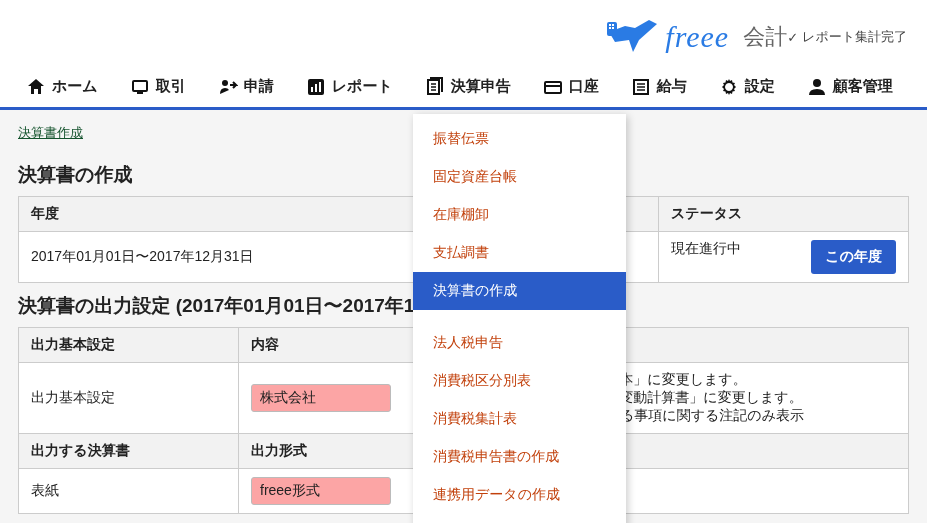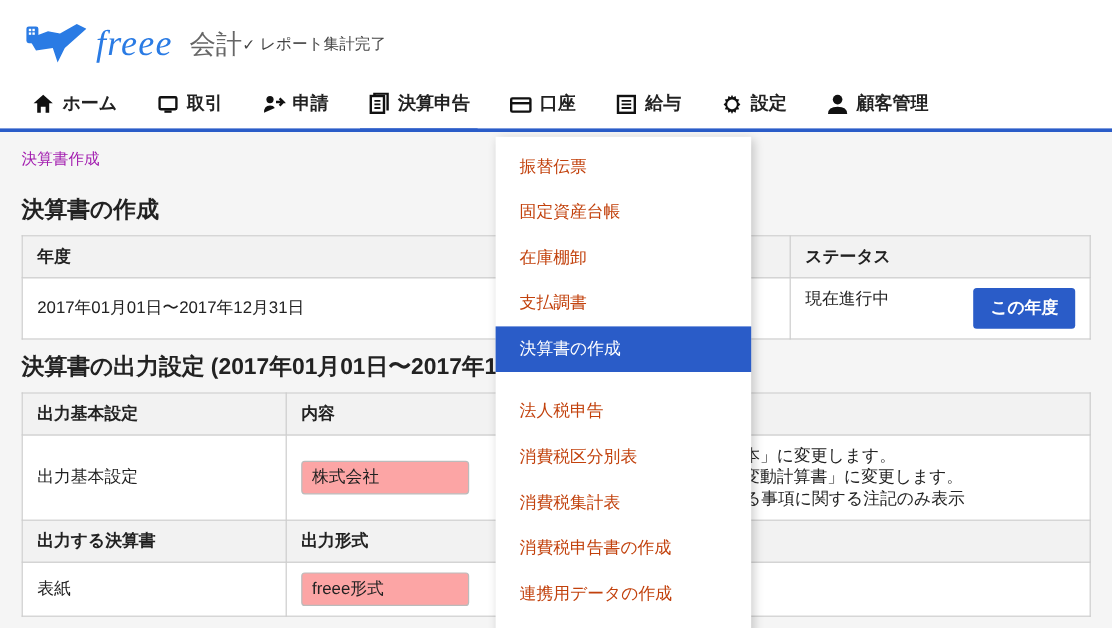--- a/index.html
+++ b/index.html
@@ -1,33 +1,33 @@
 <!DOCTYPE html>
 <html><head>
 <meta charset="utf-8">
 <style>
 * { margin: 0; padding: 0; box-sizing: border-box; font-family: -apple-system, "Hiragino Sans", "Hiragino Kaku Gothic ProN", Meiryo, sans-serif; }
 body { background: #fff; color: #222; font-size: 14px; width: 927px; }
-.header { display: flex; align-items: center; justify-content: flex-start; padding: 18px 20px 10px; }
+.header { display: flex; align-items: center; justify-content: flex-end; padding: 18px 20px 10px; }
 .logo { display: flex; align-items: center; gap: 8px; color: #2a7be4; }
 .logo-bird svg { display: block; }
 .logo-text { font-family: cursive; font-size: 30px; font-style: italic; color: #2a7be4; letter-spacing: 1px; }
 .logo-sub { font-size: 22px; color: #666; margin-left: 6px; font-weight: 400; }
 .report-done { color: #444; font-size: 13px; display: flex; align-items: center; gap: 4px; }
 .navbar { display: flex; align-items: center; gap: 20px; padding: 0 20px; border-bottom: 3px solid #2a5cc8; height: 44px; position: relative; text-align: right; }
 .nav-item { display: flex; align-items: center; gap: 6px; font-size: 15px; font-weight: 700; color: #222; cursor: pointer; height: 100%; padding: 0 6px; position: relative; }
 .nav-item.active::after { content: ""; position: absolute; left: 0; right: 0; bottom: -3px; height: 3px; background: #2a5cc8; }
 .nav-icon { width: 20px; height: 20px; display: inline-flex; align-items: center; justify-content: center; }
 .nav-icon svg { fill: #111; }
 .dropdown { position: absolute; top: 114px; left: 413px; width: 213px; background: #fff; box-shadow: 2px 2px 8px rgba(0,0,0,0.2); z-index: 100; padding: 6px 0; }
 .dd-item { padding: 10px 20px; font-size: 14px; color: #c2410c; cursor: pointer; }
 .dd-item.selected { background: #2a5cc8; color: #fff; }
 .dd-sep { height: 14px; }
 .content { padding: 10px 18px; background: #f5f5f5; }
-.breadcrumb { font-size: 13px; color: #a21caf; padding: 4px 0 10px; }
+.breadcrumb { font-size: 13px; color: #14532d; padding: 4px 0 10px; text-decoration: underline; }
 .section-title { font-size: 19px; font-weight: 700; margin: 10px 0 8px; }
 .table { width: 100%; border-collapse: collapse; background: #fff; margin-bottom: 8px; }
 .table th, .table td { border: 1px solid #ccc; padding: 8px 12px; text-align: left; vertical-align: middle; font-size: 14px; }
 .table th { background: #f2f2f2; font-weight: 700; }
 .col-label { width: 220px; background: #fafafa; }
 .col-content { width: 200px; }
 .col-desc { }
 .col-status { width: 250px; }
 .btn-primary { background: #2a5cc8; color: #fff; border: none; padding: 8px 14px; font-size: 14px; font-weight: 700; cursor: pointer; border-radius: 3px; float: right; }
 .input-like { border: 1px solid #bbb; border-radius: 3px; padding: 4px 8px; display: inline-block; min-width: 140px; background: #fca5a5; }
@@ -76,20 +76,31 @@
   </div>
   <div class="nav-item">
     <span class="nav-icon">
         <svg width="20" height="20" viewBox="0 0 20 20">
           <circle cx="7" cy="6" r="3"></circle>
           <path d="M2 17 Q2 11 7 11 Q10 11 11 13"></path>
           <path d="M12 8 L18 8 L15 5 M18 8 L15 11" fill="none" stroke="#111" stroke-width="2"></path>
         </svg>
       </span>
     <span>申請</span>
+  </div>
+  <div class="nav-item">
+    <span class="nav-icon">
+        <svg width="20" height="20" viewBox="0 0 20 20">
+          <rect x="2" y="2" width="16" height="16" rx="2"></rect>
+          <rect x="5" y="10" width="2" height="5" fill="#fff"></rect>
+          <rect x="9" y="7" width="2" height="8" fill="#fff"></rect>
+          <rect x="13" y="5" width="2" height="10" fill="#fff"></rect>
+        </svg>
+      </span>
+    <span>レポート</span>
   </div>
   <div class="nav-item active">
     <span class="nav-icon">
         <svg width="20" height="20" viewBox="0 0 20 20">
           <rect x="3" y="3" width="11" height="14" fill="none" stroke="#111" stroke-width="2"></rect>
           <path d="M6 3 L6 1 L17 1 L17 15" fill="none" stroke="#111" stroke-width="2"></path>
           <line x1="6" y1="7" x2="11" y2="7" stroke="#111" stroke-width="1.5"></line>
           <line x1="6" y1="10" x2="11" y2="10" stroke="#111" stroke-width="1.5"></line>
           <line x1="6" y1="13" x2="11" y2="13" stroke="#111" stroke-width="1.5"></line>
         </svg>

